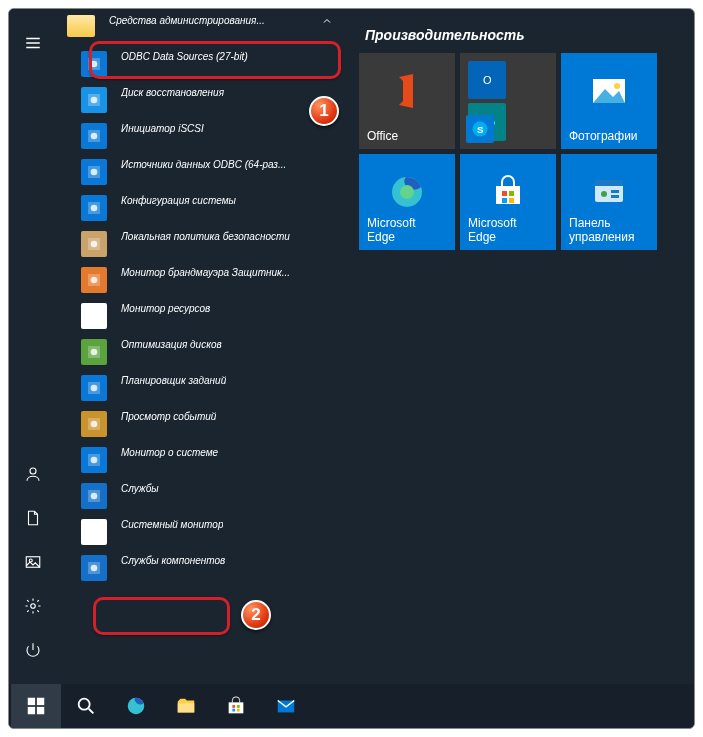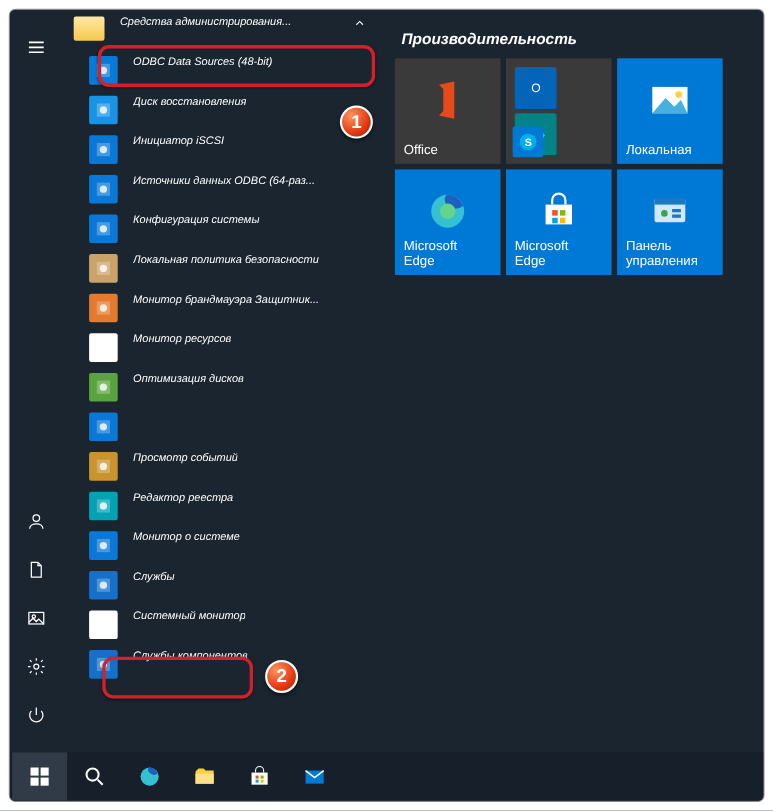--- a/index.html
+++ b/index.html
@@ -231,21 +231,21 @@
         </span>
       </div>
       <div id="apps">
           <div class="app-row">
             <span class="ic ic-blue">
               <svg width="16" height="16" viewBox="0 0 24 24">
                 <rect x="3" y="3" width="18" height="18" fill="rgba(255,255,255,.25)"></rect>
                 <circle cx="12" cy="12" r="5" fill="rgba(255,255,255,.8)"></circle>
               </svg>
             </span>
-            <span class="txt">ODBC Data Sources (48-bit)</span>
+            <span class="txt">ODBC Data Sources (27-bit)</span>
           </div>
           <div class="app-row">
             <span class="ic ic-blue2">
               <svg width="16" height="16" viewBox="0 0 24 24">
                 <rect x="3" y="3" width="18" height="18" fill="rgba(255,255,255,.25)"></rect>
                 <circle cx="12" cy="12" r="5" fill="rgba(255,255,255,.8)"></circle>
               </svg>
             </span>
             <span class="txt">Диск восстановления</span>
           </div>
@@ -312,38 +312,30 @@
             </span>
             <span class="txt">Оптимизация дисков</span>
           </div>
           <div class="app-row">
             <span class="ic ic-blue">
               <svg width="16" height="16" viewBox="0 0 24 24">
                 <rect x="3" y="3" width="18" height="18" fill="rgba(255,255,255,.25)"></rect>
                 <circle cx="12" cy="12" r="5" fill="rgba(255,255,255,.8)"></circle>
               </svg>
             </span>
+            <span class="txt">Планировщик заданий</span>
           </div>
           <div class="app-row">
             <span class="ic ic-gold">
               <svg width="16" height="16" viewBox="0 0 24 24">
                 <rect x="3" y="3" width="18" height="18" fill="rgba(255,255,255,.25)"></rect>
                 <circle cx="12" cy="12" r="5" fill="rgba(255,255,255,.8)"></circle>
               </svg>
             </span>
             <span class="txt">Просмотр событий</span>
-          </div>
-          <div class="app-row">
-            <span class="ic ic-teal">
-              <svg width="16" height="16" viewBox="0 0 24 24">
-                <rect x="3" y="3" width="18" height="18" fill="rgba(255,255,255,.25)"></rect>
-                <circle cx="12" cy="12" r="5" fill="rgba(255,255,255,.8)"></circle>
-              </svg>
-            </span>
-            <span class="txt">Редактор реестра</span>
           </div>
           <div class="app-row">
             <span class="ic ic-blue">
               <svg width="16" height="16" viewBox="0 0 24 24">
                 <rect x="3" y="3" width="18" height="18" fill="rgba(255,255,255,.25)"></rect>
                 <circle cx="12" cy="12" r="5" fill="rgba(255,255,255,.8)"></circle>
               </svg>
             </span>
             <span class="txt">Монитор о системе</span>
           </div>
@@ -418,21 +410,21 @@
           </div>
         </div>
         <div class="tile">
           <div class="ticon">
             <svg viewBox="0 0 40 40">
                 <rect x="4" y="8" width="32" height="24" fill="#fff"></rect>
                 <polygon points="4,32 16,18 24,26 30,20 36,32" fill="#47b0e3"></polygon>
                 <circle cx="28" cy="15" r="3" fill="#ffcf3f"></circle>
               </svg>
           </div>
-          <span>Локальная</span>
+          <span>Фотографии</span>
         </div>
         <div class="tile">
           <div class="ticon">
             <svg viewBox="0 0 40 40">
                 <circle cx="20" cy="20" r="15" fill="#35c1d2"></circle>
                 <path d="M20 5a15 15 0 0 1 14 10c-3 3-10 4-14 0-5-5-2-10 0-10z" fill="#1e5fbf"></path>
                 <circle cx="20" cy="20" r="7" fill="#63d489"></circle>
               </svg>
           </div>
           <span>Microsoft Edge</span>

